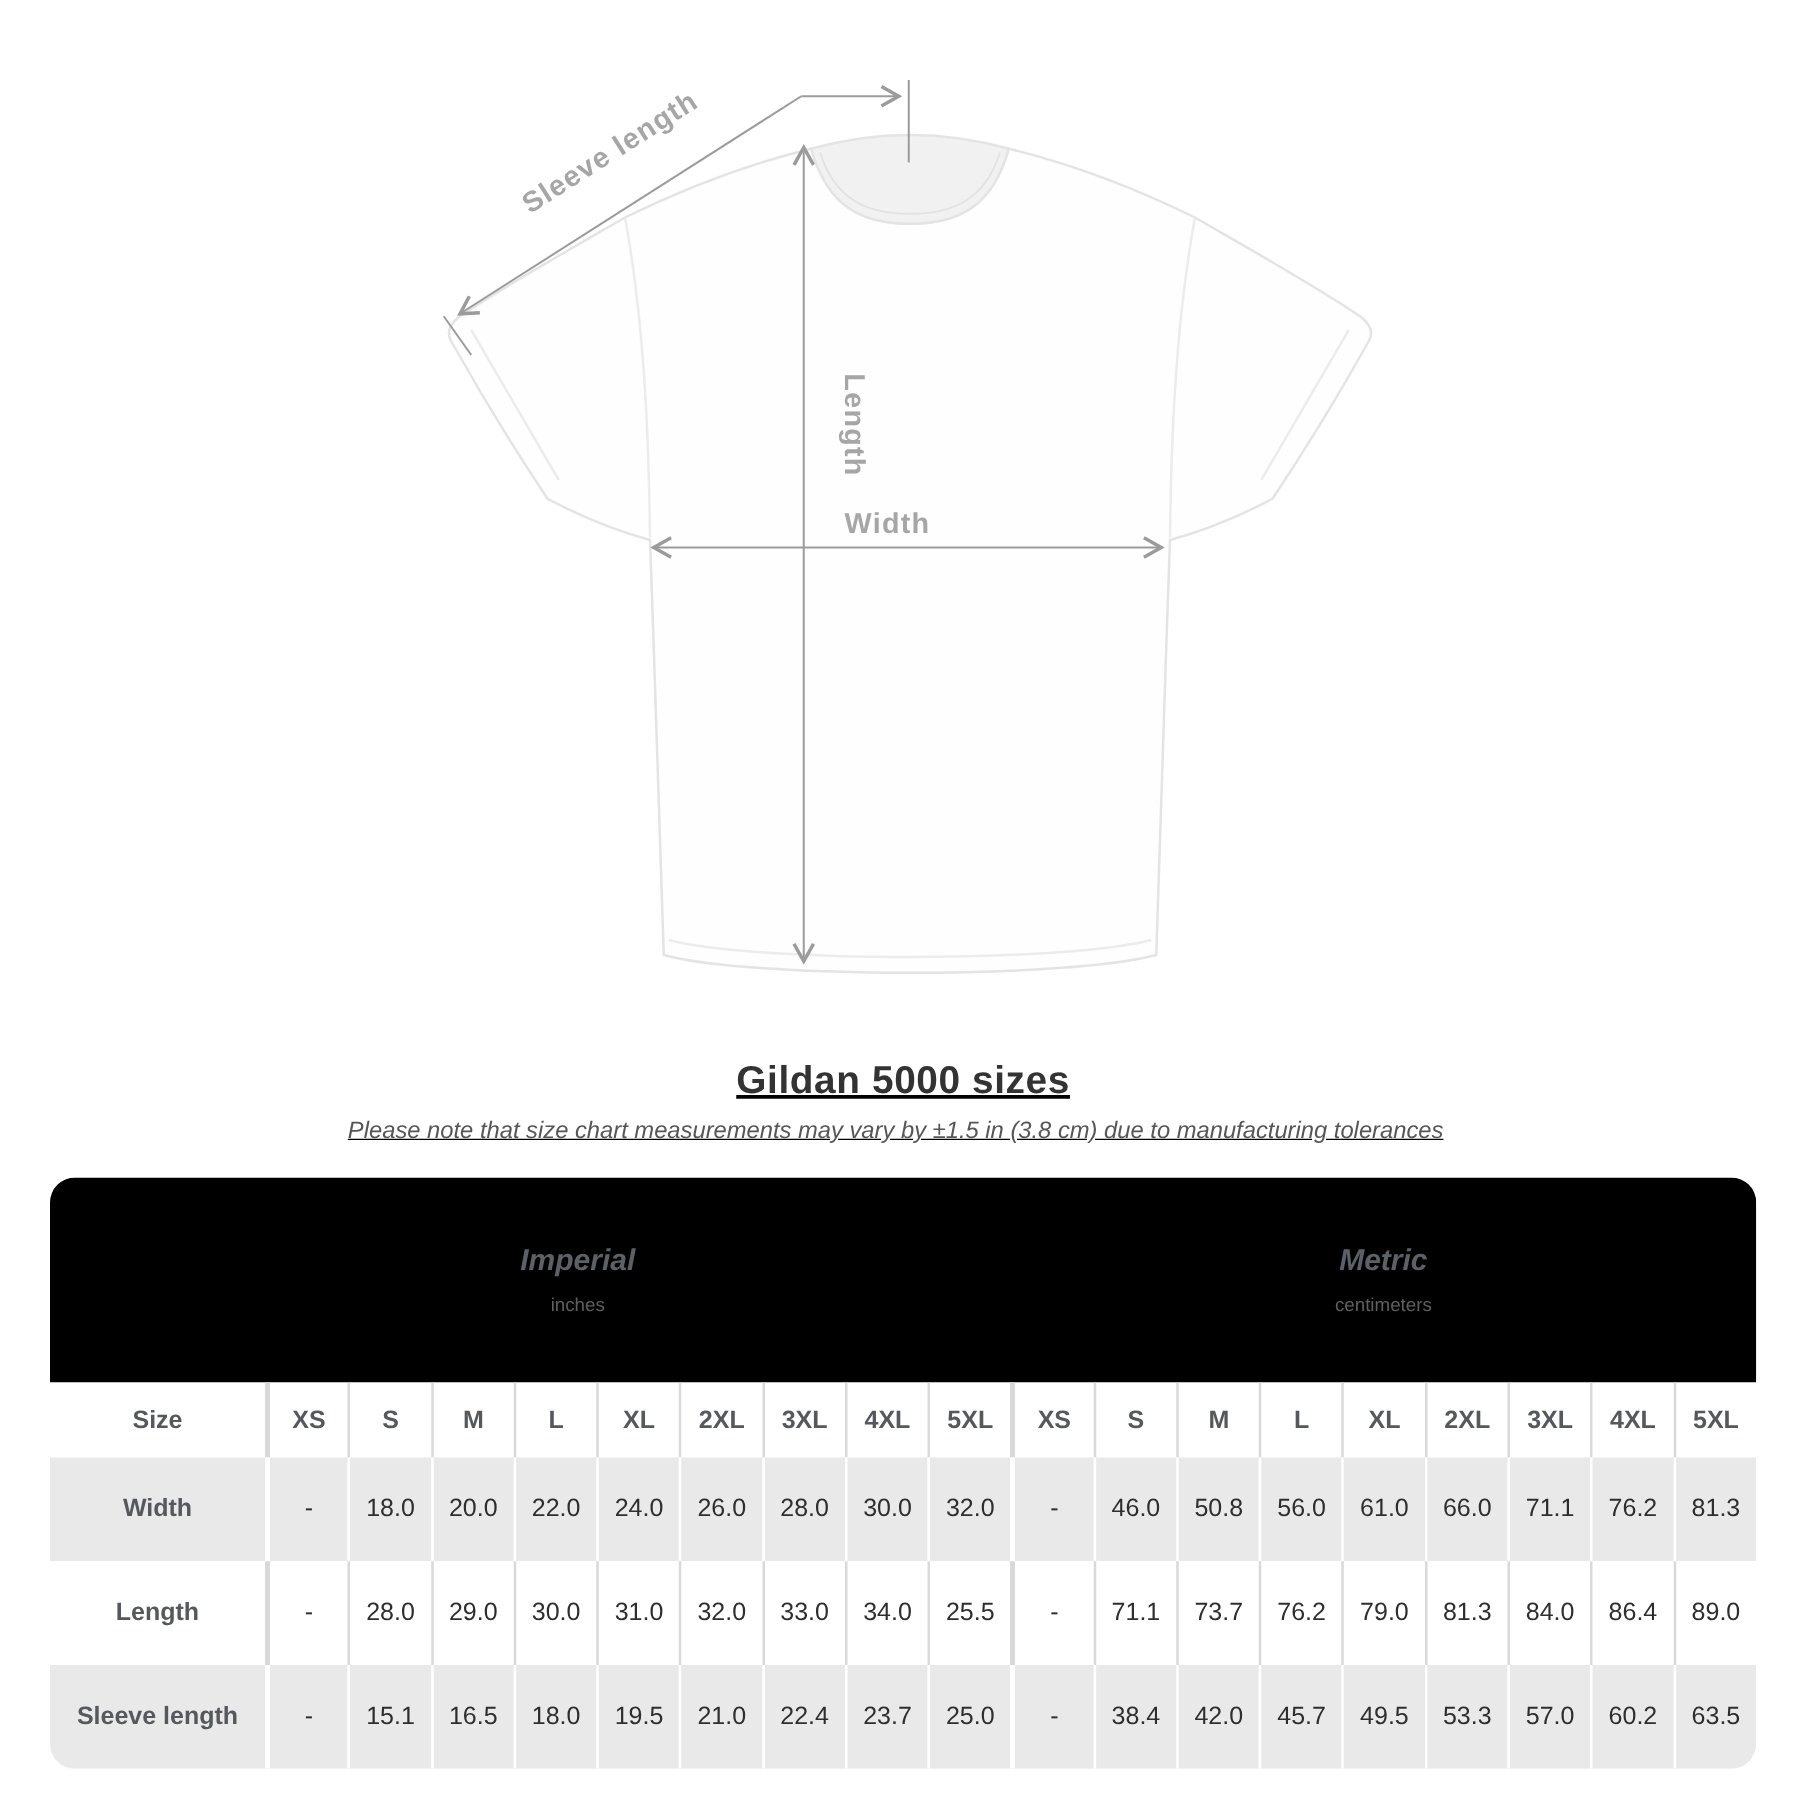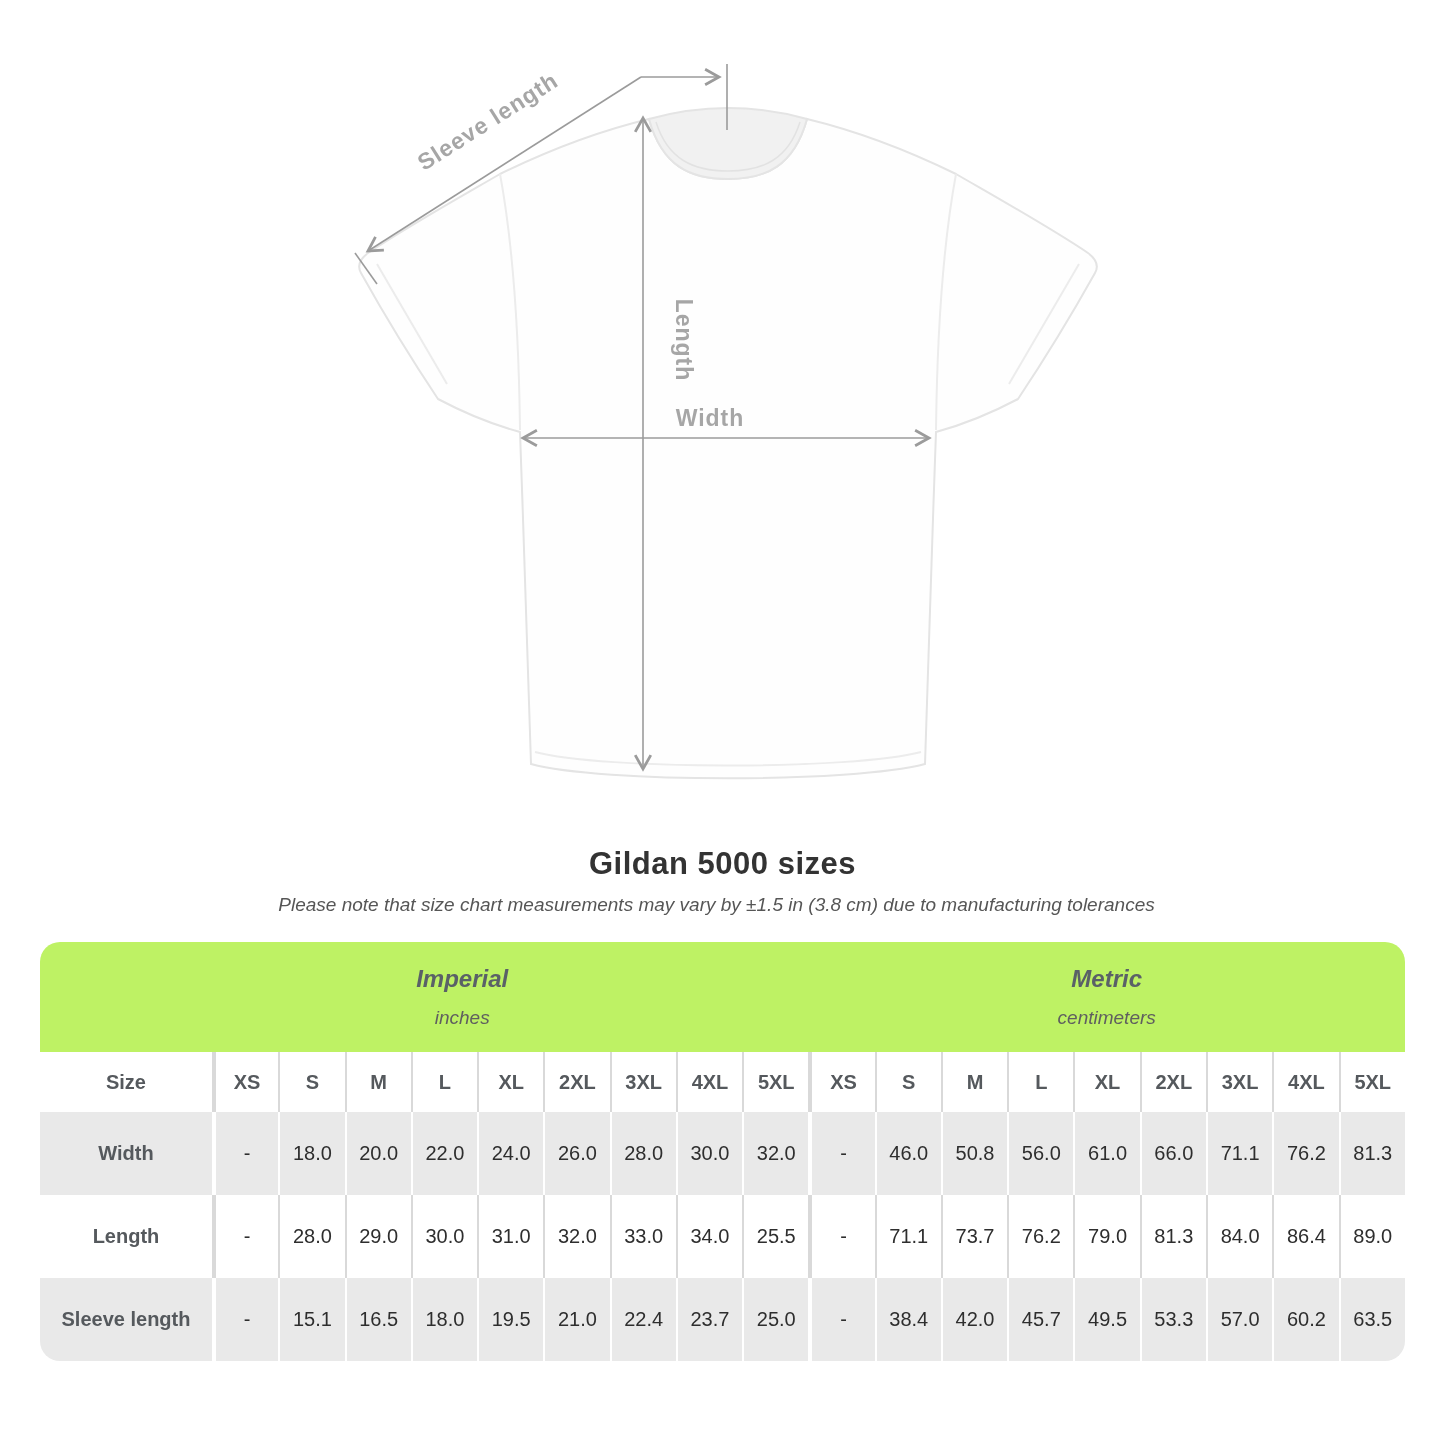--- a/index.html
+++ b/index.html
@@ -18,21 +18,21 @@
   .dim-label{
     font-family:"Liberation Sans", sans-serif;
     font-size:23px;font-weight:bold;fill:#a6a6a6;letter-spacing:1px;
   }
   .shirt-outline{fill:#fefefe;stroke:#e4e4e4;stroke-width:2;}
   .shirt-seam{fill:none;stroke:#ececec;stroke-width:2;}
   .neck-opening{fill:#f1f1f1;stroke:#e4e4e4;stroke-width:2;}
   .collar-line{fill:none;stroke:#e2e2e2;stroke-width:1.5;}
 
   
-  .title-block{text-align:center;margin:14px 0 24px 0;}
+  .title-block{text-align:center;margin:14px 0 24px 0;text-decoration:underline;}
   .chart-title{
     margin:0;font-size:31px;font-weight:bold;color:#333;letter-spacing:0.5px;
   }
   .chart-note{
     margin:12px 12px 0 0;font-size:19px;font-style:italic;color:#565656;
   }
 
   
   .table-wrap{
     width:1365px;margin:26px auto 0 auto;border-radius:20px;overflow:hidden;
@@ -40,24 +40,24 @@
   table.size-table{
     border-collapse:separate;border-spacing:0;table-layout:fixed;width:100%;
   }
   col.c-label{width:12.6%;}
   .size-table th,.size-table td{
     text-align:center;vertical-align:middle;padding:0;
     font-size:20px;color:#2e2e2e;
   }
   
   tr.band th{
-    background:#bef264;height:110px;vertical-align:middle;color:#5a6167;
+    background:#000000;height:164px;vertical-align:middle;color:#5a6167;
   }
   tr.band .band-label{font-size:24px;font-weight:bold;font-style:italic;line-height:1.2;}
-  tr.band .band-sub{font-size:19px;font-style:italic;font-weight:normal;margin-top:13px;color:#5f5f5f;}
+  tr.band .band-sub{font-size:15px;font-weight:normal;margin-top:13px;color:#5f5f5f;}
   tr.band th.imp .band-inner{padding-left:76px;}
   
   tr.sizerow th{background:#fff;height:60px;font-weight:bold;color:#55595d;}
   tr.sizerow th.rowlabel{border-left:none;}
   tr.sizerow th.szcell{border-left:2px solid #d9d9d9;}
   tr.sizerow th.c-group{border-left-width:4px;}
   
   tbody tr{height:83px;}
   tbody th.rowlabel{font-weight:bold;color:#55595d;border-left:none;}
   tr.r-gray th,tr.r-gray td{background:#e9e9e9;}

